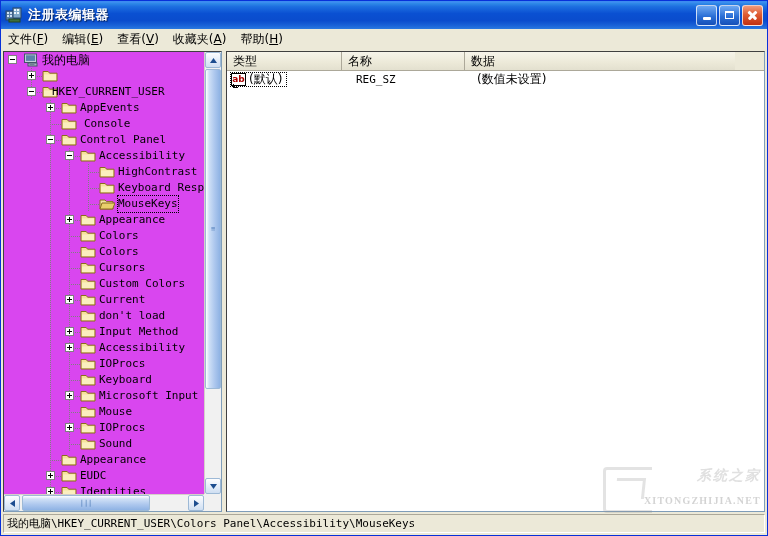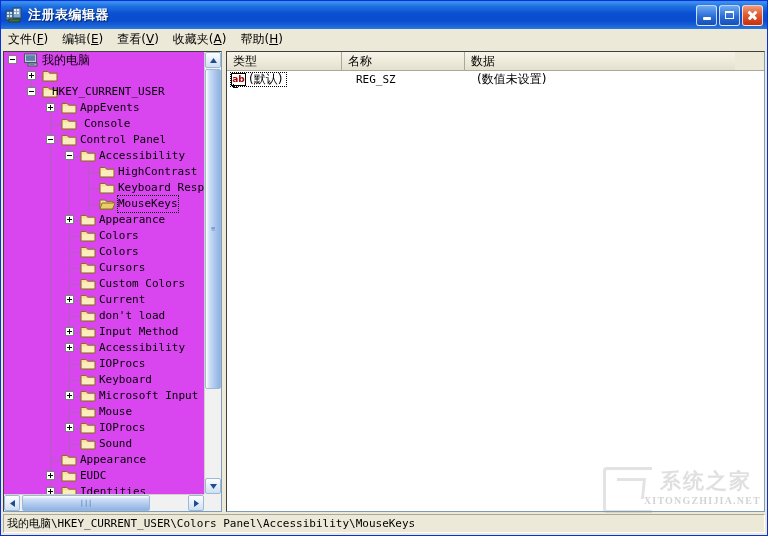--- a/index.html
+++ b/index.html
@@ -350,26 +350,27 @@
 
   
   #watermark {
     position: absolute;
     right: 4px; bottom: 18px;
     width: 160px; height: 52px;
     pointer-events: none;
     opacity: .75;
   }
   #wm-cn {
-    position:absolute; right: 11px; top: 2px;
+    position:absolute; right: 2px; top: 2px;
     font-family:"DejaVu Sans", sans-serif;
-    font-size: 21px; font-weight:bold;
+    font-size: 14px; font-weight:bold;
     color: rgba(150,150,150,.40);
     letter-spacing: 2px;
     white-space:nowrap;
+    font-style:italic;
   }
   #wm-en {
     position:absolute; right: 2px; top: 30px;
     font-family:"Liberation Serif", serif;
     font-size: 10px; font-weight:bold;
     color: rgba(150,150,150,.55);
     letter-spacing: 1.2px;
     white-space:nowrap;
   }
   #wm-logo {

